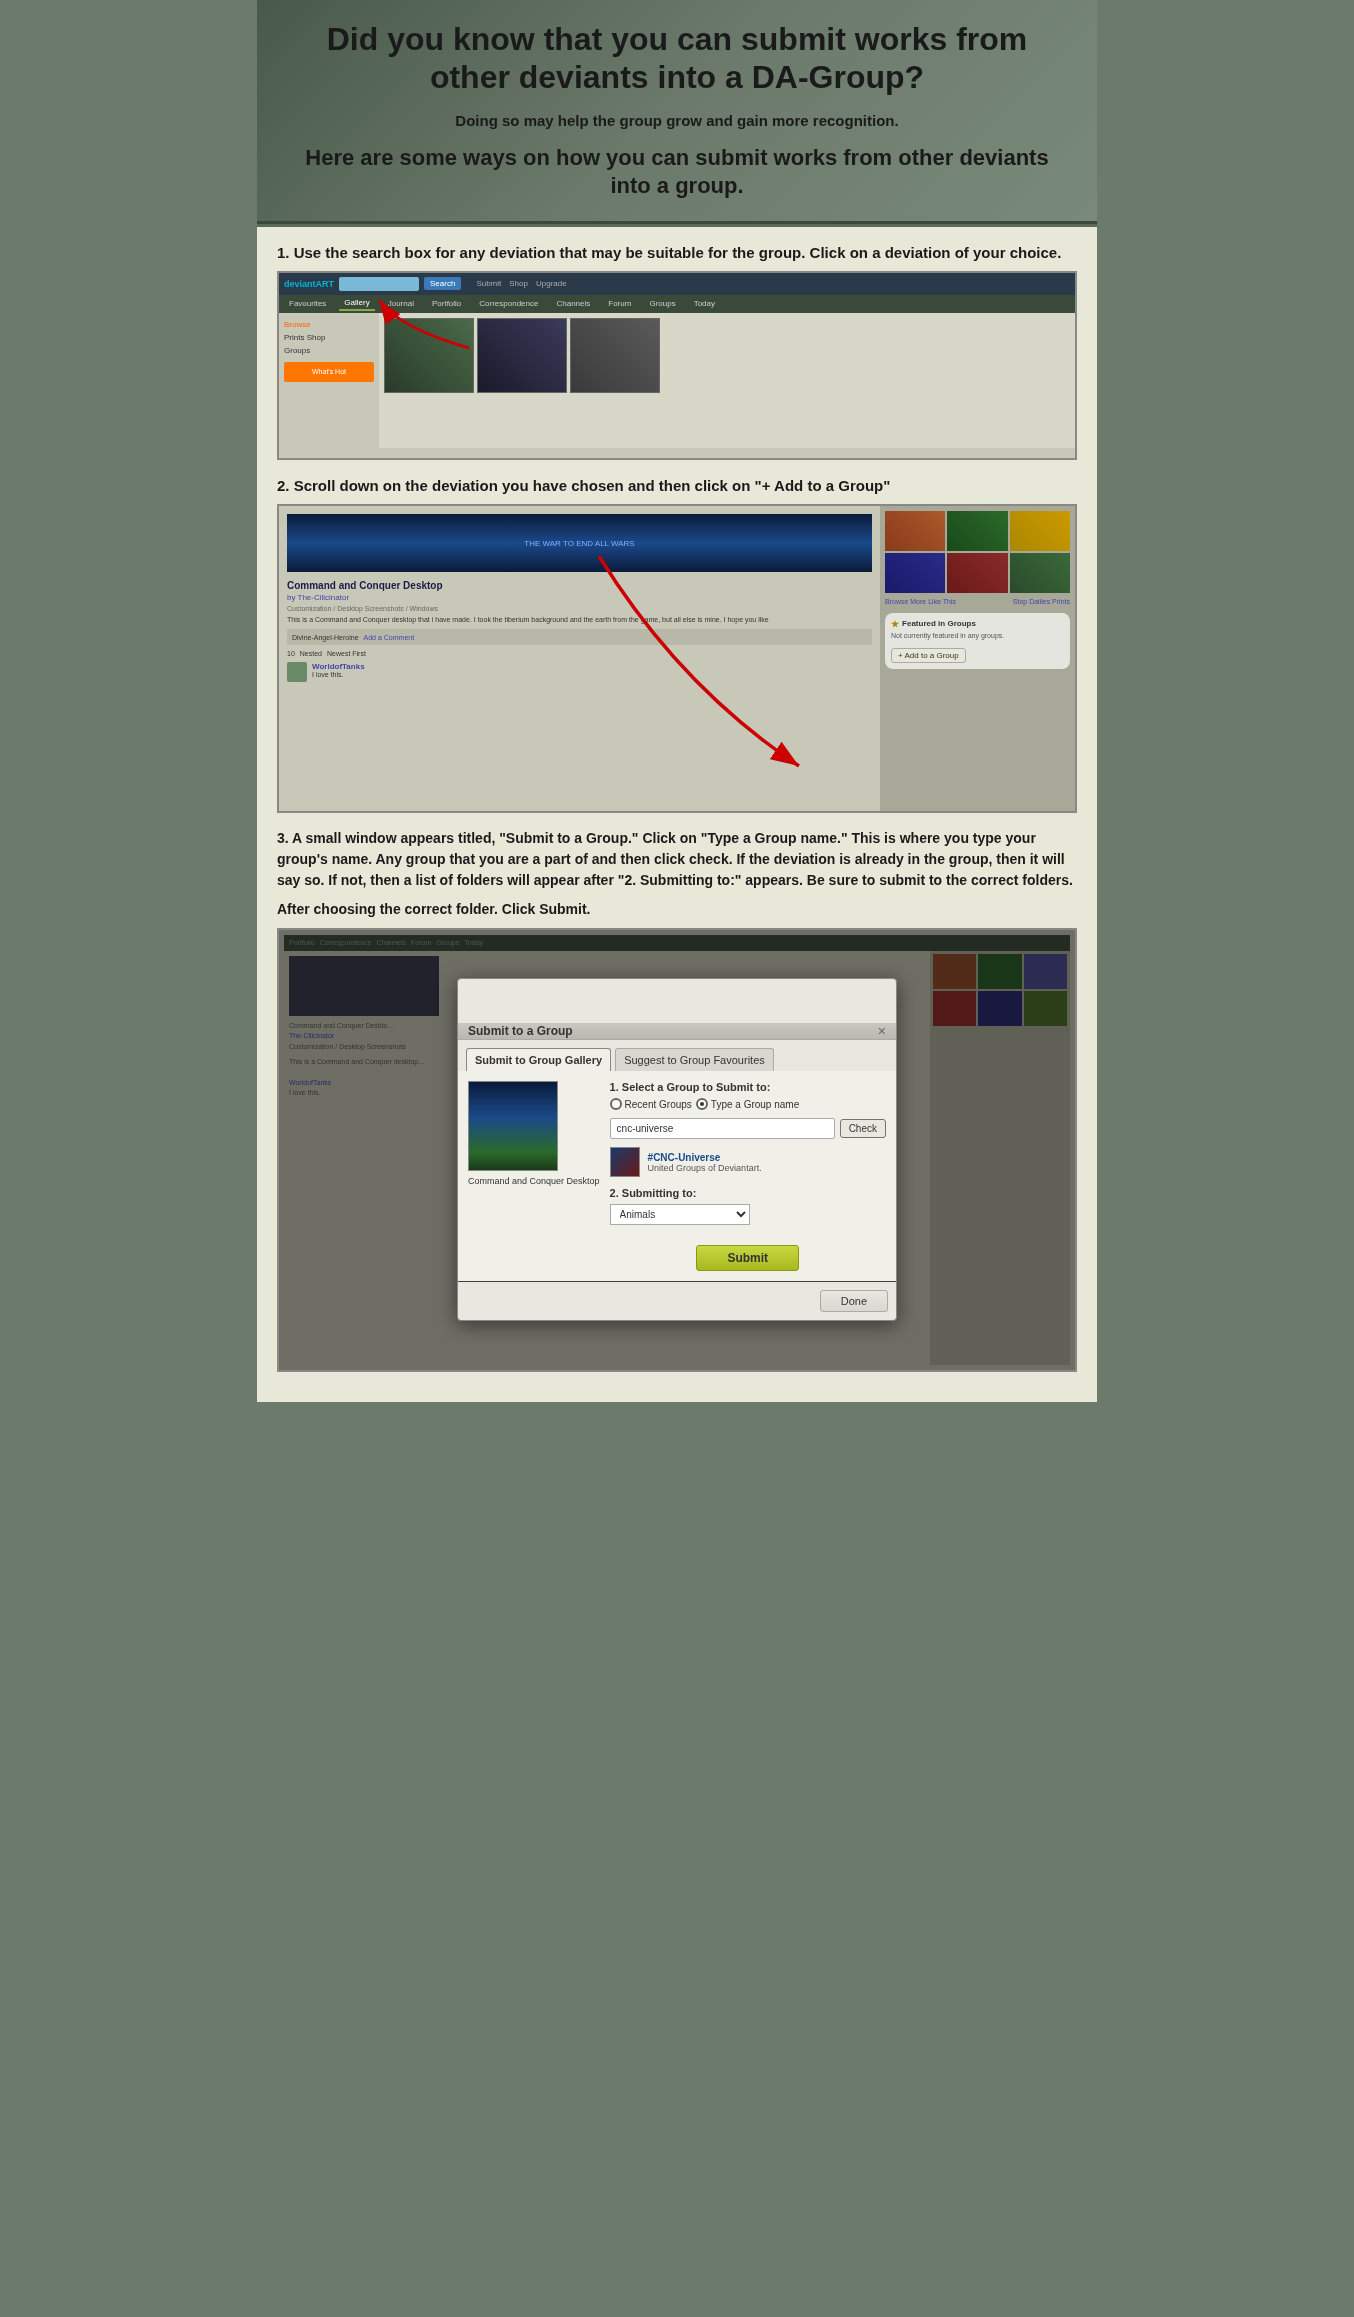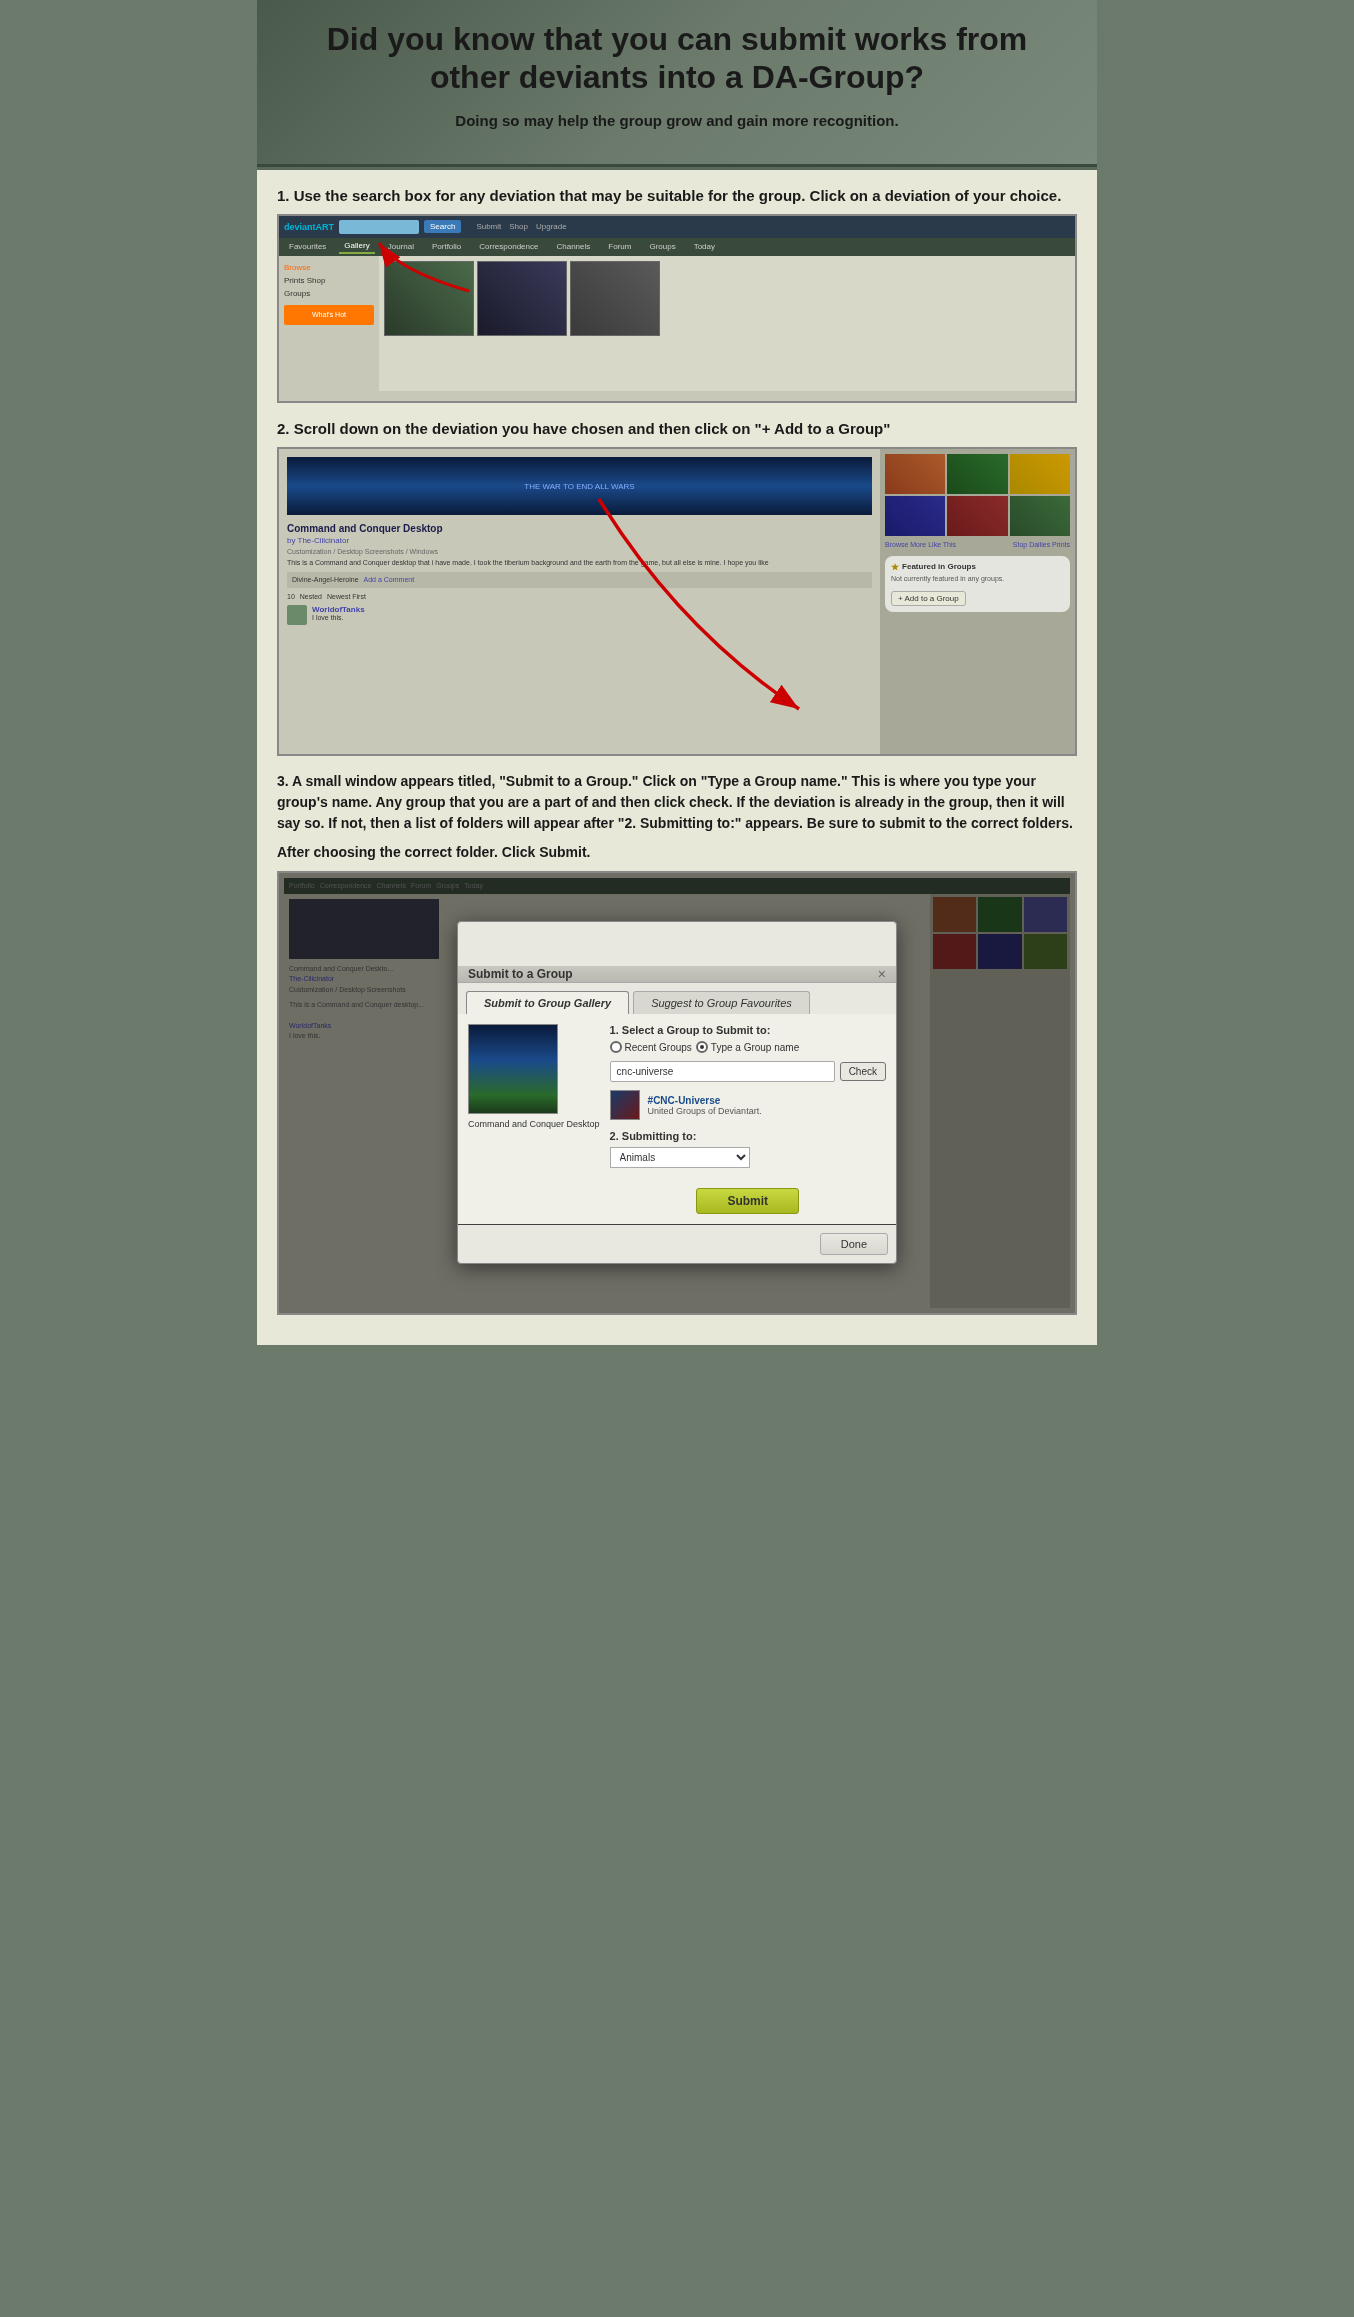--- a/index.html
+++ b/index.html
@@ -358,27 +358,26 @@
       cursor: pointer;
     }
 
     .da-modal-tabs {
       display: flex;
       padding: 8px 8px 0 8px;
       gap: 4px;
     }
     .da-modal-tab {
       font-size: 11px;
-      padding: 5px 17px;
+      padding: 5px 8px;
       border-radius: 3px 3px 0 0;
       border: 1px solid #aaa;
       border-bottom: none;
       cursor: pointer;
       color: #333;
-      font-style: italic;
     }
     .da-modal-tab.active {
       background: #f0f0e8;
       border-color: #888;
       font-weight: bold;
     }
     .da-modal-tab.inactive {
       background: #d8d8d0;
     }
 
@@ -606,20 +605,21 @@
       background: #5a6a5a;
       margin: 0;
     }
   </style>
 </head>
 <body>
 
 <div class="header-section">
   <h1 class="header-title">Did you know that you can submit works from other deviants into a DA-Group?</h1>
   <p class="header-subtitle">Doing so may help the group grow and gain more recognition.</p>
+  <p class="header-description">Here are some ways on how you can submit works from other deviants into a group.</p>
 </div>
 
 <div class="section-divider"></div>
 
 <div class="content-area">
 
   <p class="step-text">1. Use the search box for any deviation that may be suitable for the group. Click on a deviation of your choice.</p>
 
   <div class="screenshot-container">
     <div class="da-screenshot-1">

